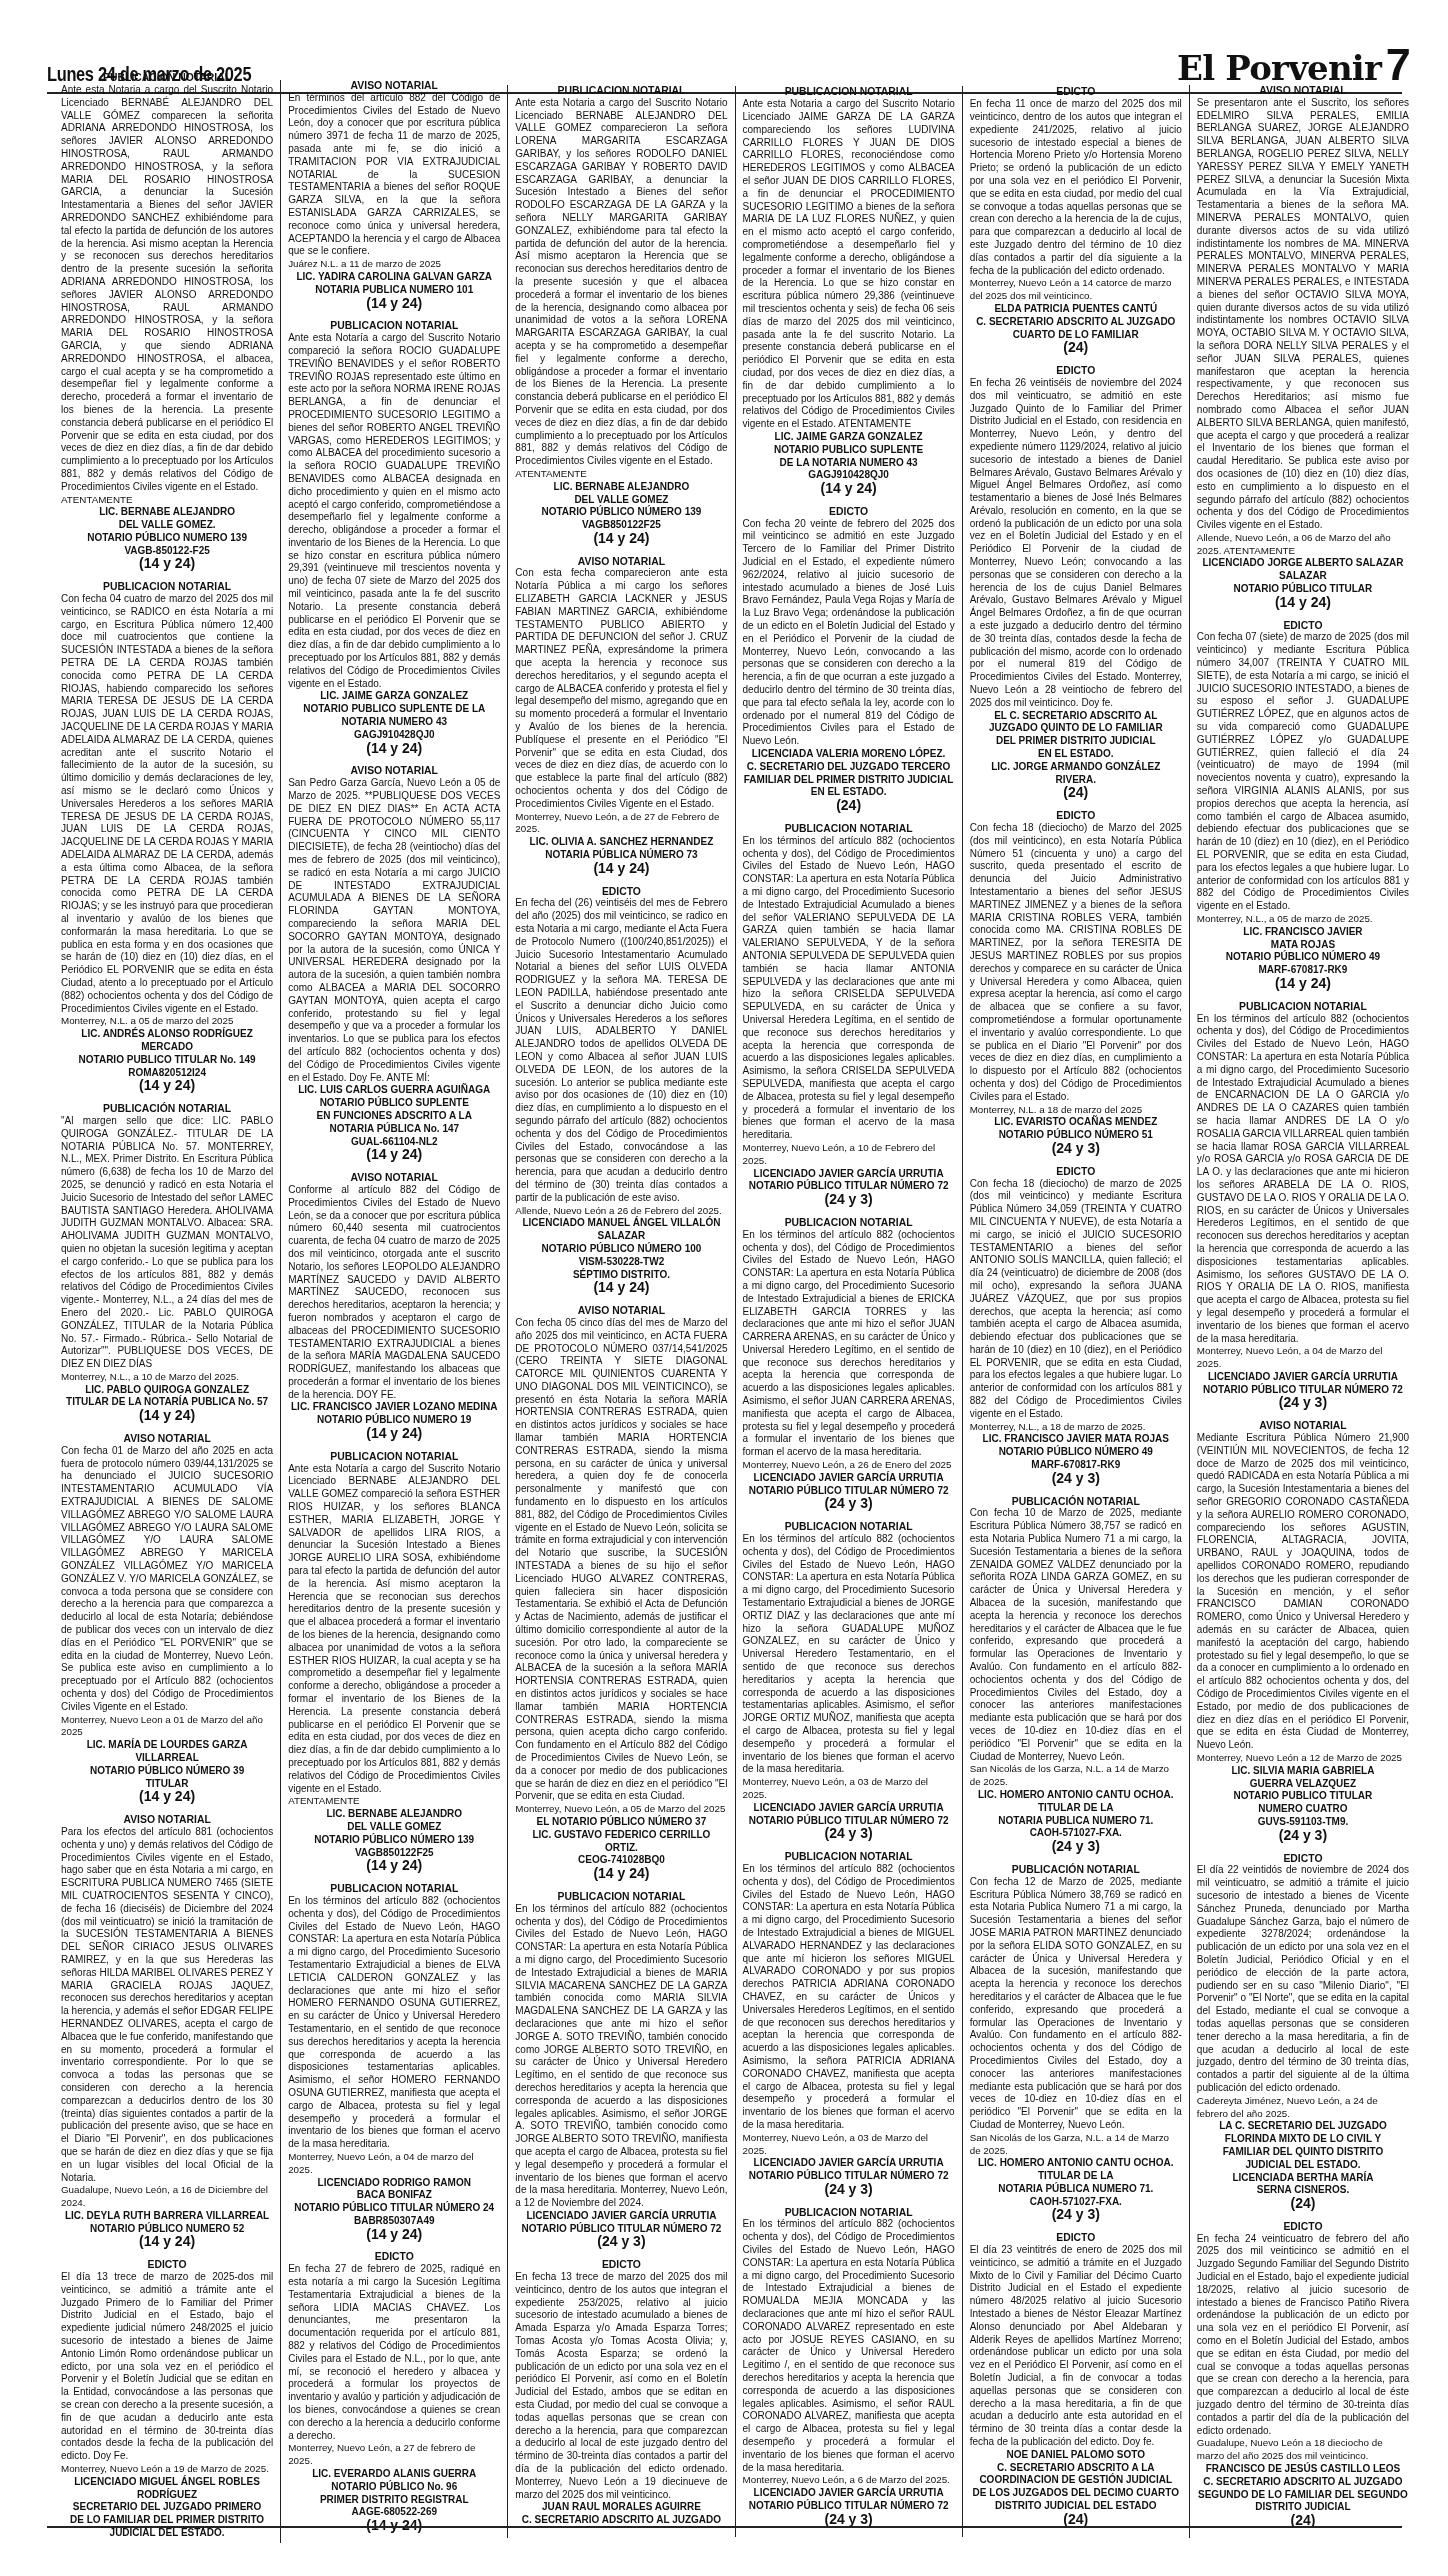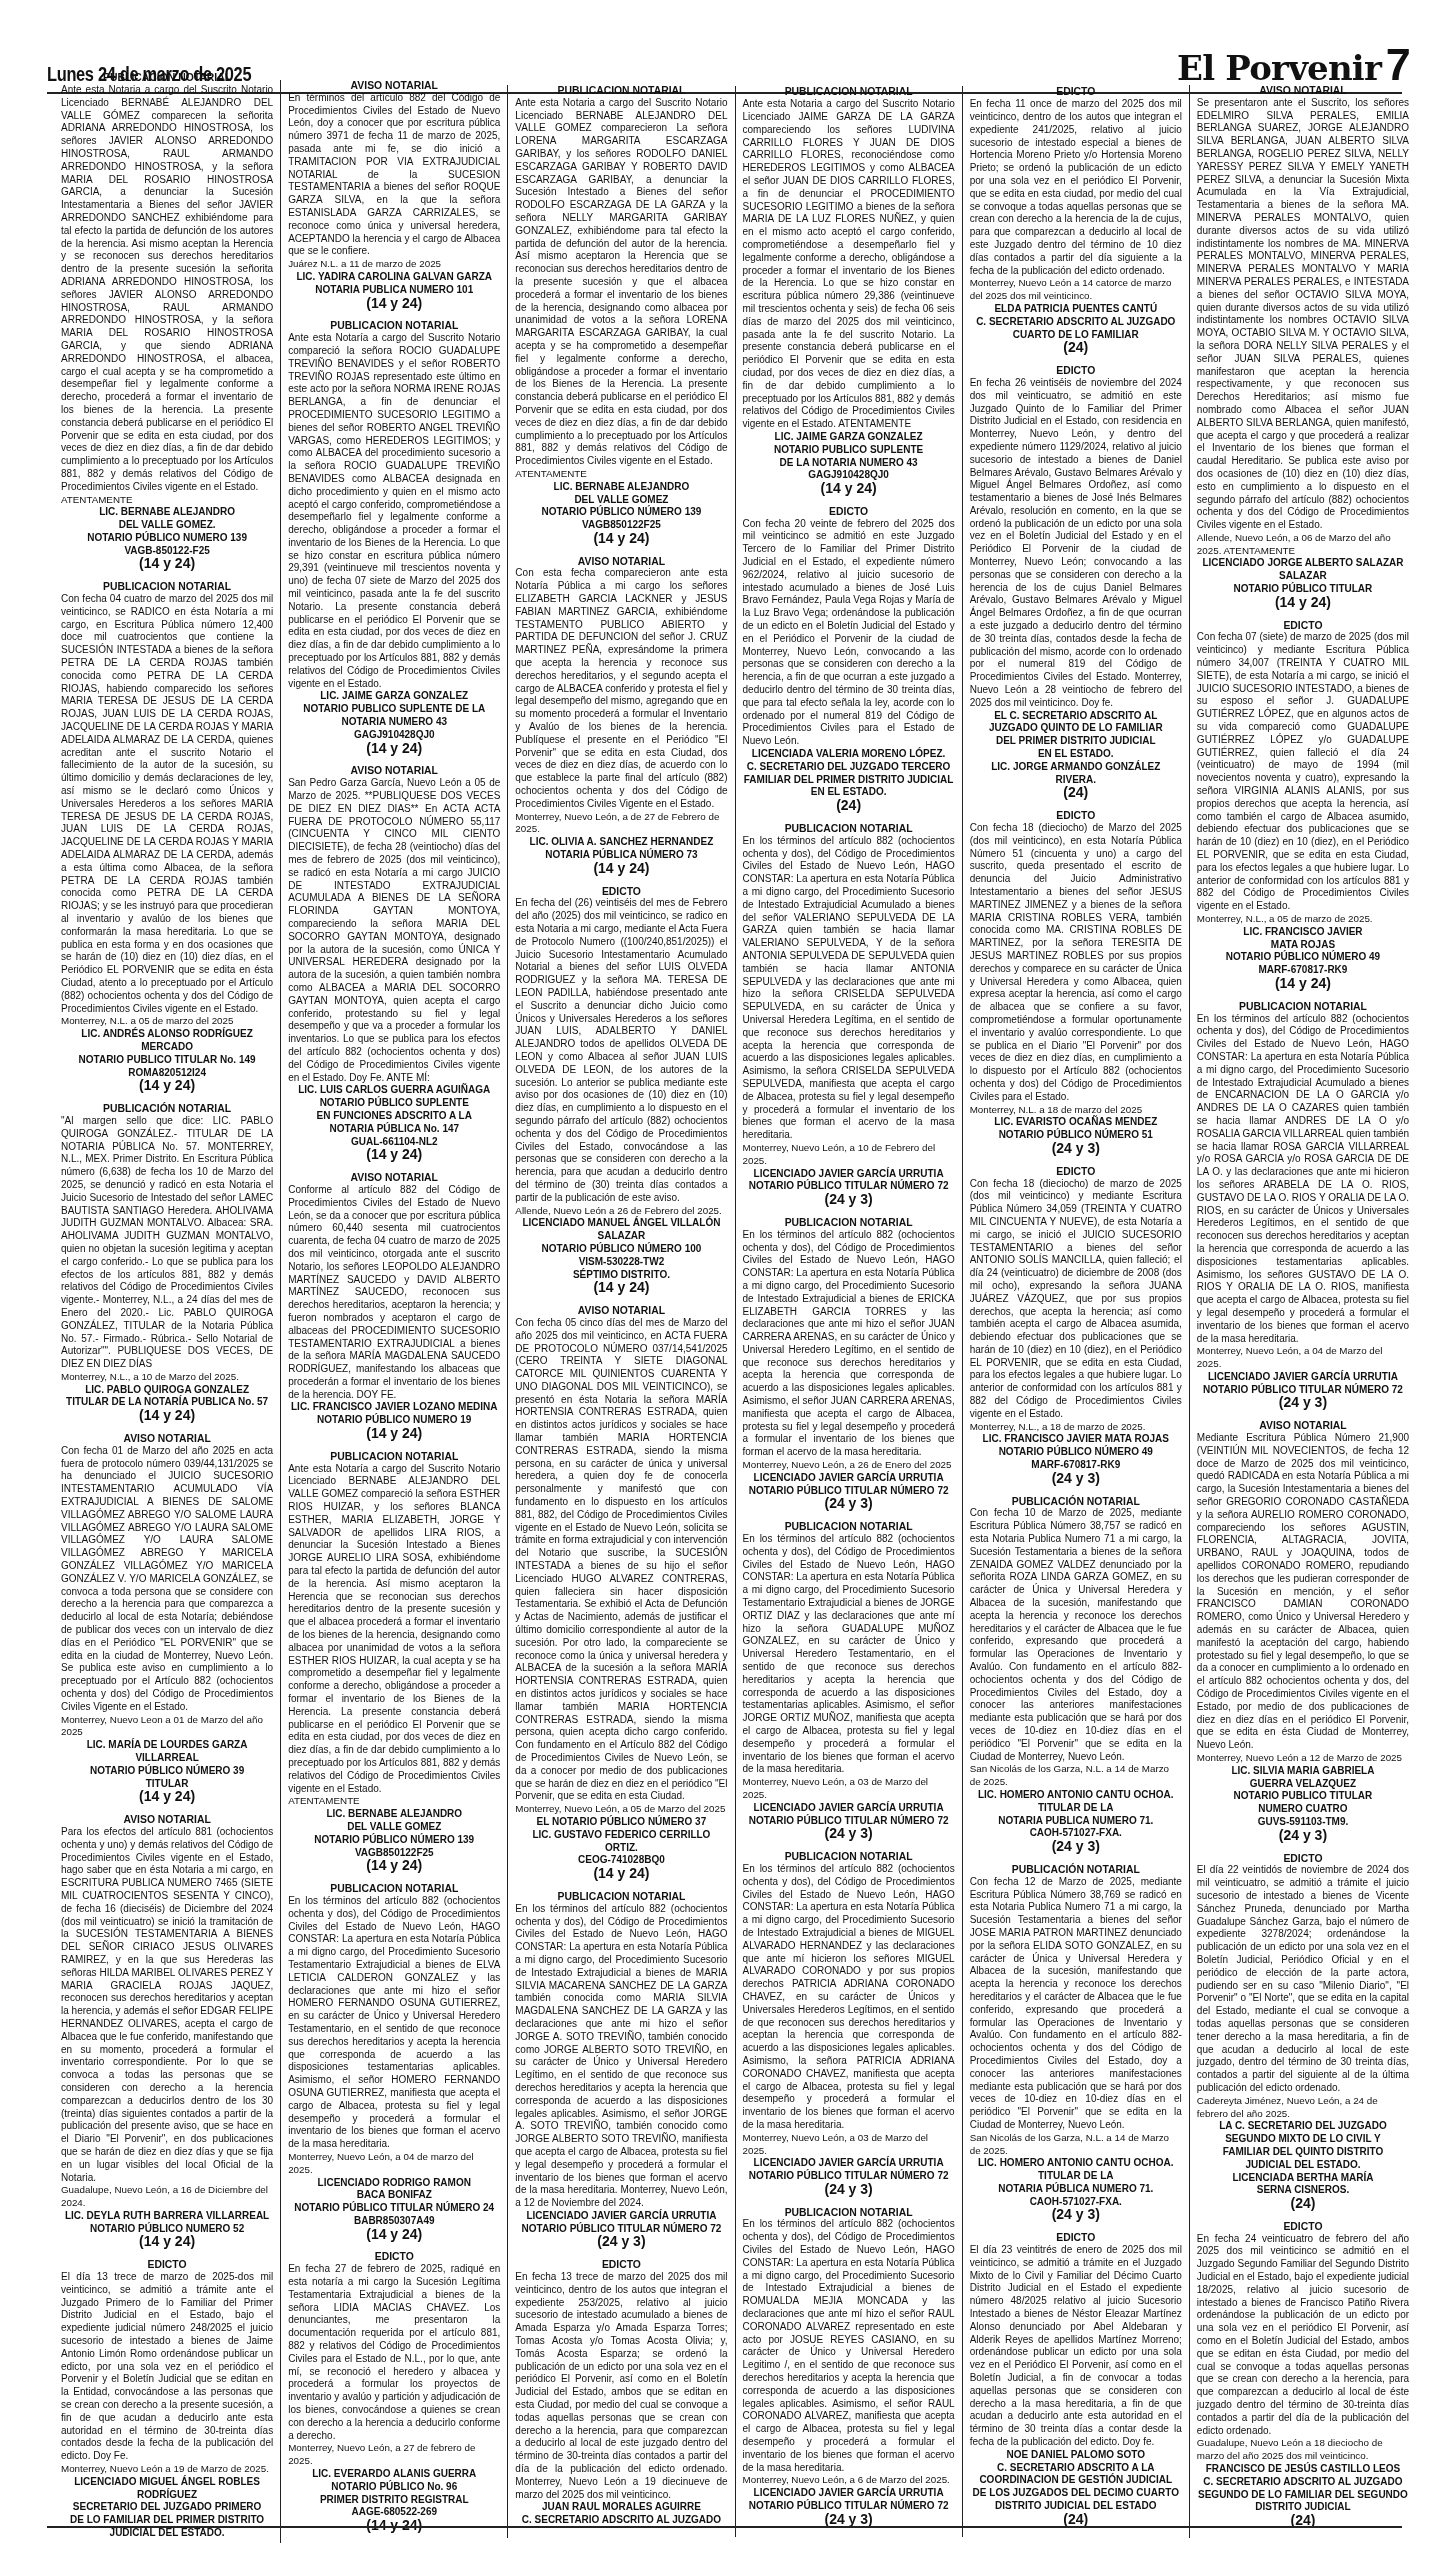--- a/index.html
+++ b/index.html
@@ -372,21 +372,21 @@
         <div class="n-sign">NOTARIO PUBLICO TITULAR</div>
         <div class="n-sign">NUMERO CUATRO</div>
         <div class="n-sign">GUVS-591103-TM9.</div>
         <div class="n-pub">(24 y 3)</div>
       </div>
       <div class="notice">
         <div class="n-title">EDICTO</div>
         <p class="n-body" lang="es">El día 22 veintidós de noviembre de 2024 dos mil veinticuatro, se admitió a trámite el juicio sucesorio de intestado a bienes de Vicente Sánchez Pruneda, denunciado por Martha Guadalupe Sánchez Garza, bajo el número de expediente 3278/2024; ordenándose la publicación de un edicto por una sola vez en el Boletín Judicial, Periódico Oficial y en el periódico de elección de la parte actora, pudiendo ser en su caso "Milenio Diario", "El Porvenir" o "El Norte", que se edita en la capital del Estado, mediante el cual se convoque a todas aquellas personas que se consideren tener derecho a la masa hereditaria, a fin de que acudan a deducirlo al local de este juzgado, dentro del término de 30 treinta días, contados a partir del siguiente al de la última publicación del edicto ordenado.</p>
         <p class="n-place">Cadereyta Jiménez, Nuevo León, a 24 de febrero del año 2025.</p>
         <div class="n-sign">LA C. SECRETARIO DEL JUZGADO</div>
-        <div class="n-sign">SEGUNDO MIXTO DE LO CIVIL Y</div>
+        <div class="n-sign">FLORINDA MIXTO DE LO CIVIL Y</div>
         <div class="n-sign">FAMILIAR DEL QUINTO DISTRITO</div>
         <div class="n-sign">JUDICIAL DEL ESTADO.</div>
         <div class="n-sign">LICENCIADA BERTHA MARÍA</div>
         <div class="n-sign">SERNA CISNEROS.</div>
         <div class="n-pub">(24)</div>
       </div>
       <div class="notice">
         <div class="n-title">EDICTO</div>
         <p class="n-body" lang="es">En fecha 24 veinticuatro de febrero del año 2025 dos mil veinticinco se admitió en el Juzgado Segundo Familiar del Segundo Distrito Judicial en el Estado, bajo el expediente judicial 18/2025, relativo al juicio sucesorio de intestado a bienes de Francisco Patiño Rivera ordenándose la publicación de un edicto por una sola vez en el periódico El Porvenir, así como en el Boletín Judicial del Estado, ambos que se editan en ésta Ciudad, por medio del cual se convoque a todas aquellas personas que se crean con derecho a la herencia, para que comparezcan a deducirlo al local de éste juzgado dentro del término de 30-treinta días contados a partir del día de la publicación del edicto ordenado.</p>
         <p class="n-place">Guadalupe, Nuevo León a 18 dieciocho de marzo del año 2025 dos mil veinticinco.</p>

